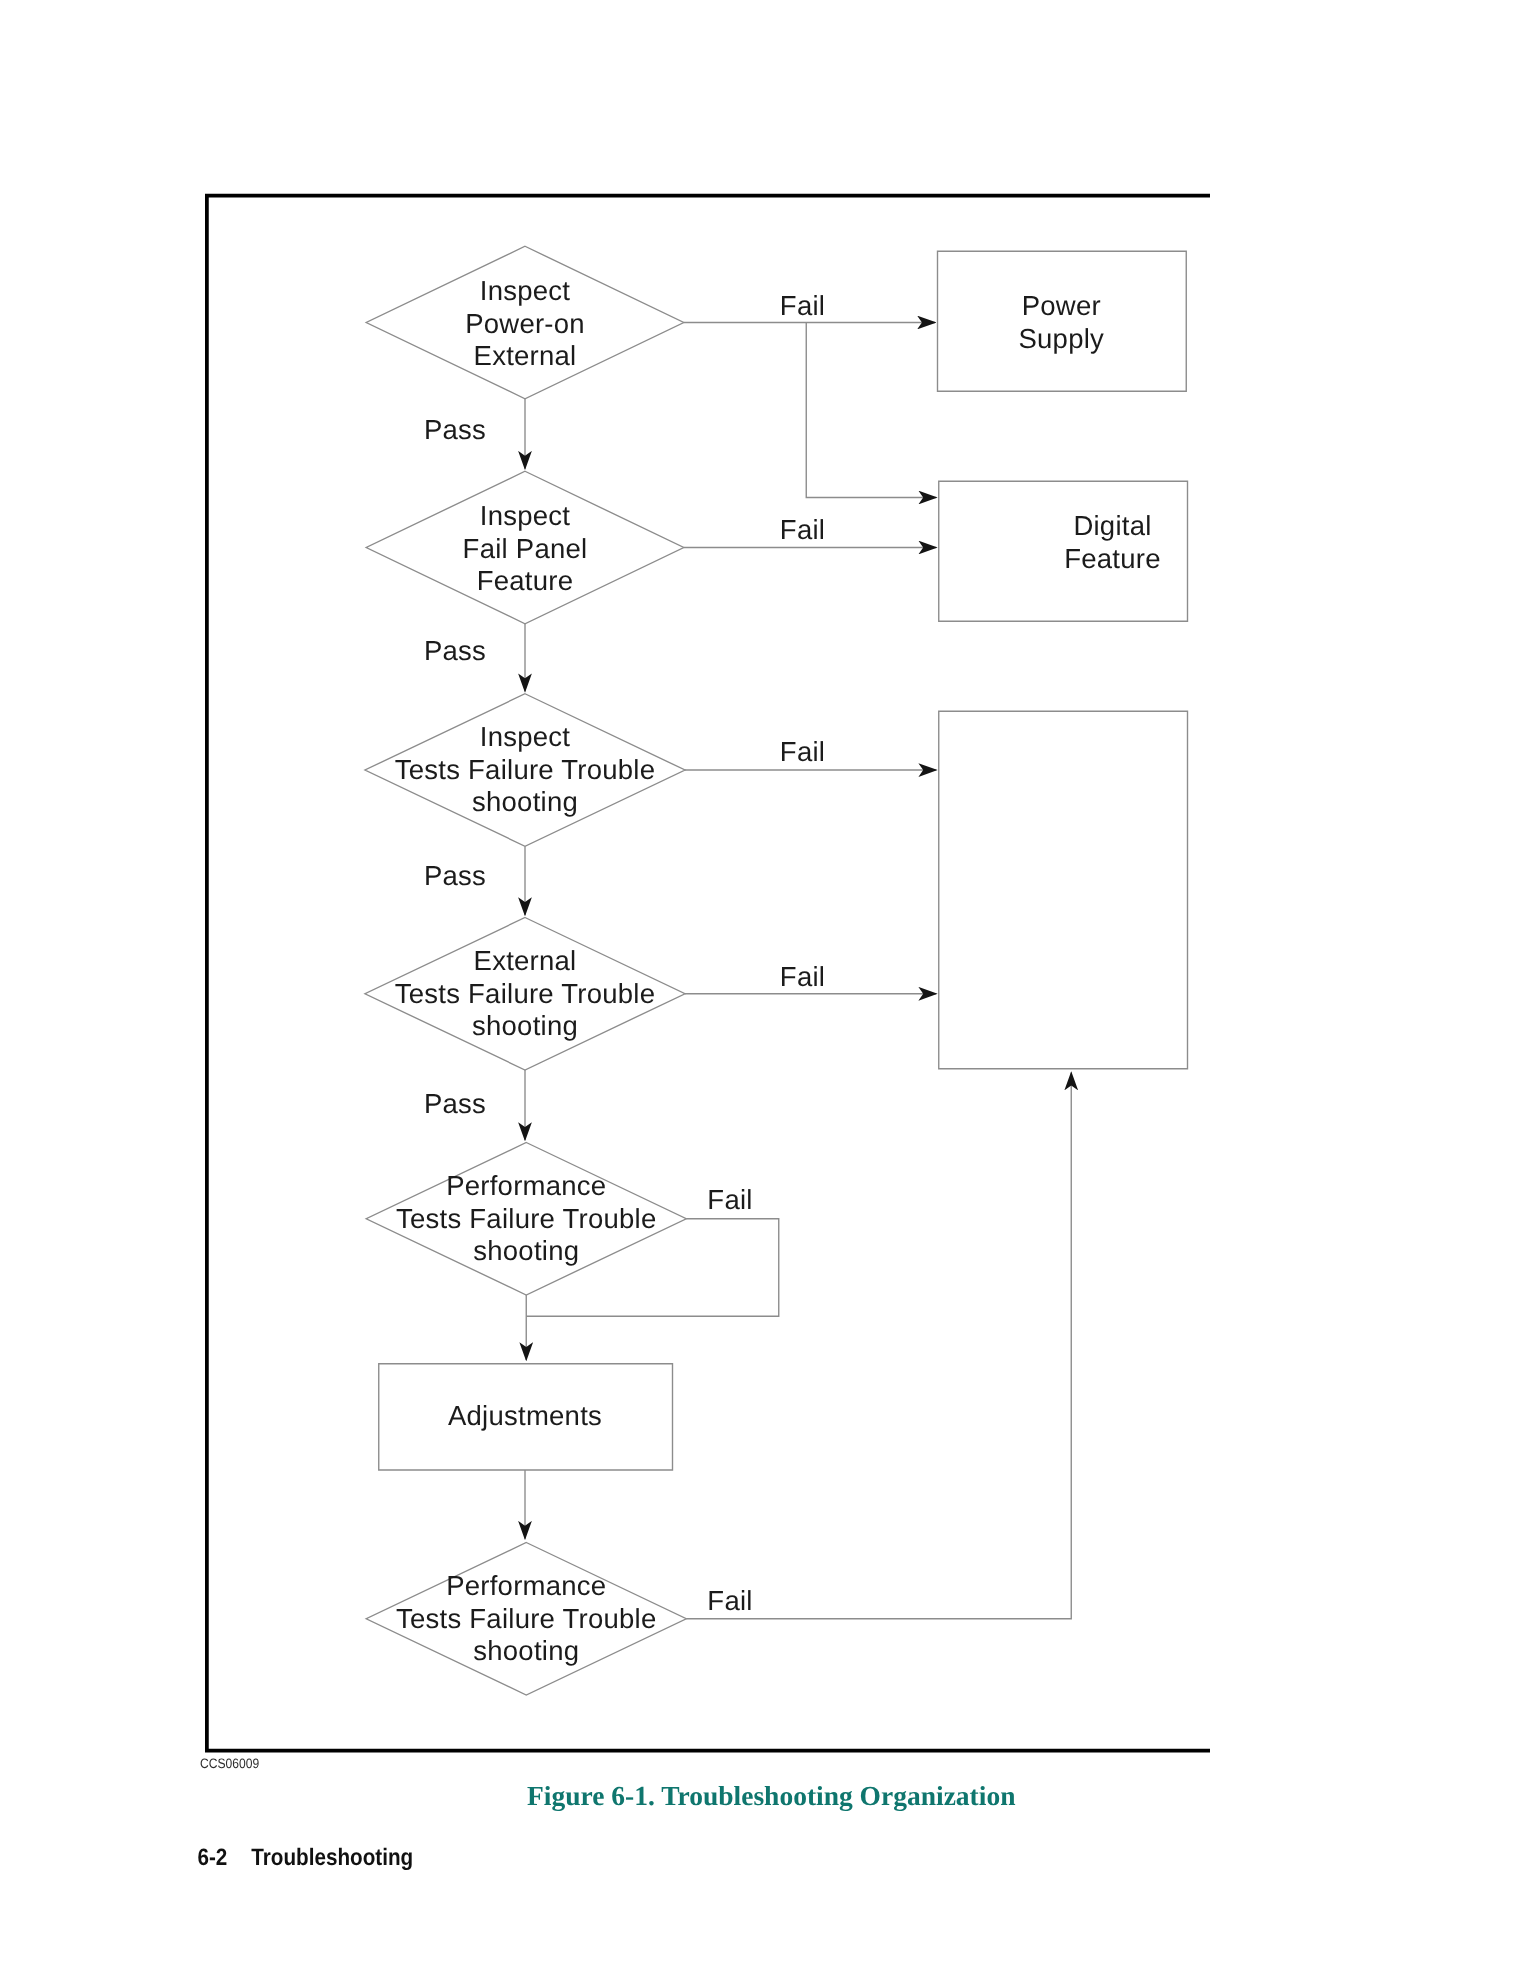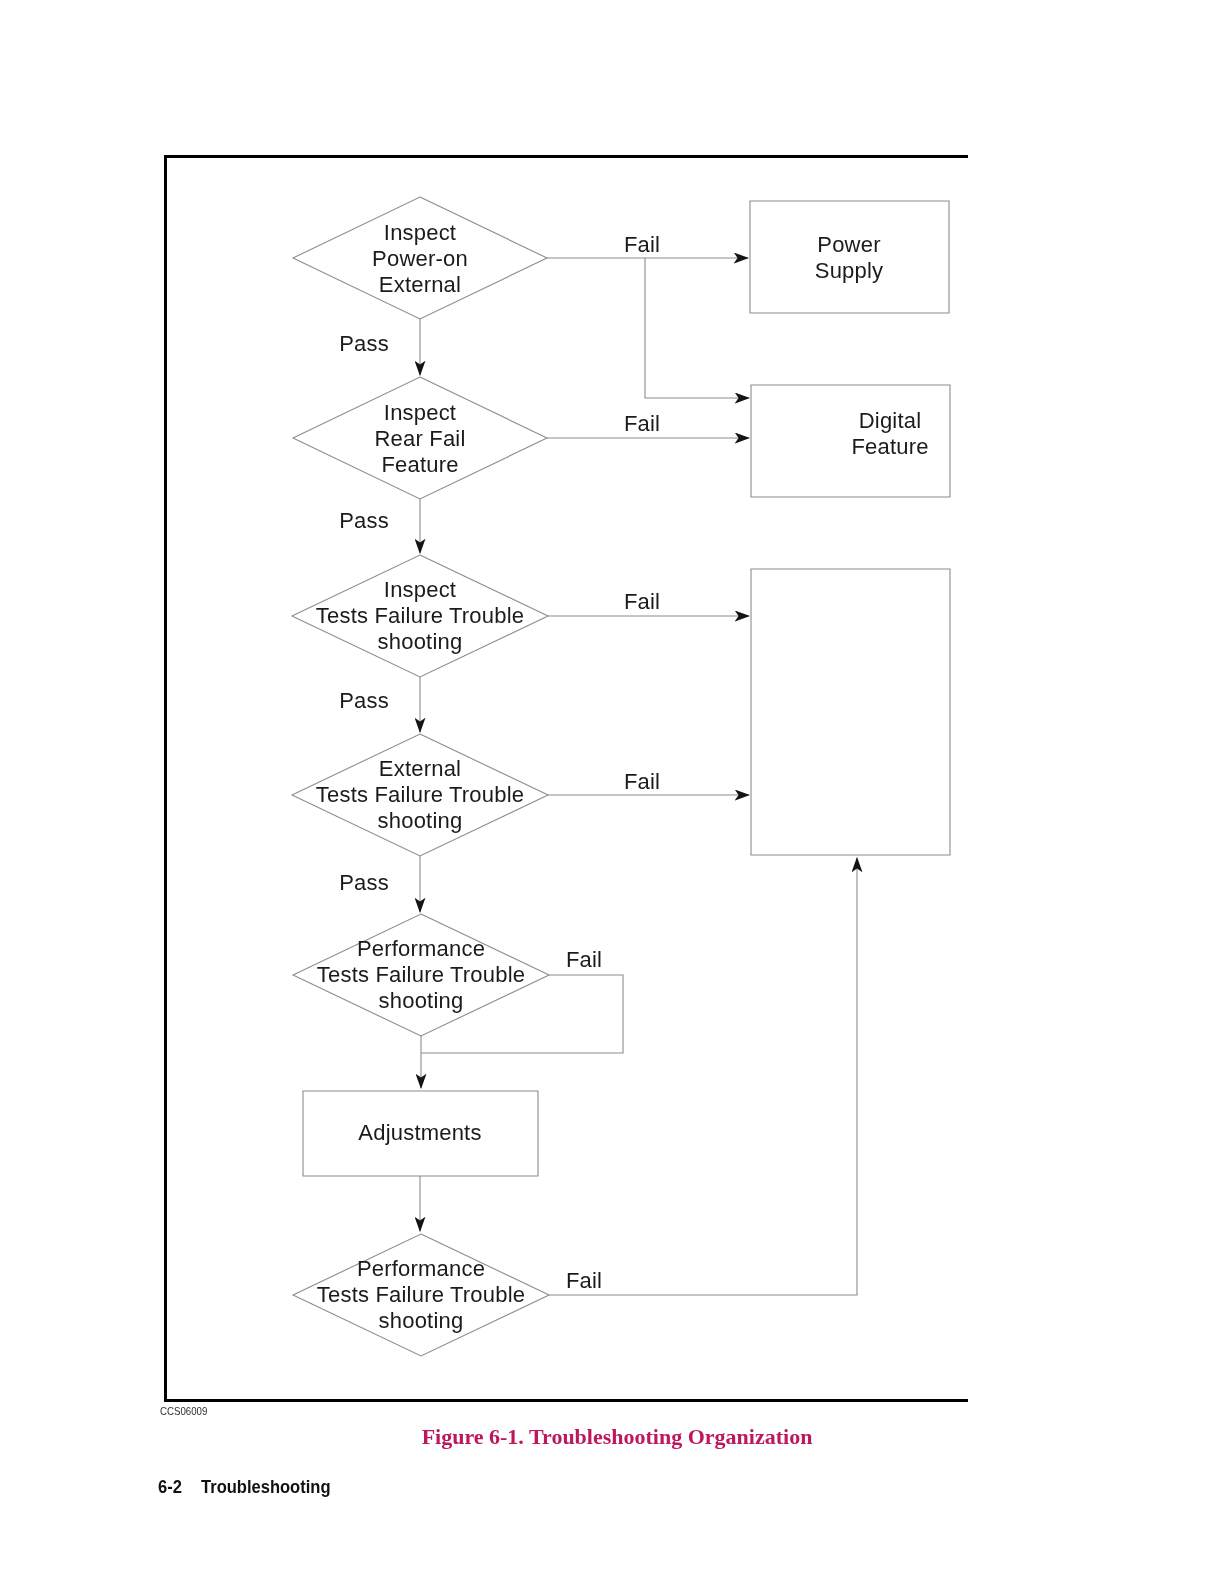--- a/index.html
+++ b/index.html
@@ -55,21 +55,21 @@
     letter-spacing:0px;
   }
   .caption {
     position:absolute;
     left:170px; top:1424px;
     width:894px;
     text-align:center;
     font-family:"Liberation Serif", serif;
     font-weight:bold;
     font-size:22px;
-    color:#be185d;
+    color:#0f766e;
   }
   .footer {
     position:absolute;
     left:158px; top:1476px;
     font-weight:bold;
     font-size:19px;
     color:#111111;
     transform:scaleX(0.87);
     transform-origin:left top;
     white-space:nowrap;
@@ -117,21 +117,21 @@
     <path class="edge" d="M549 1295 H857 V858" marker-end="url(#ah)"></path>
   </svg>
 
   <div class="label" style="left:420px; top:259px;">
     <span>Inspect</span>
     <span>Power-on</span>
     <span>External</span>
   </div>
   <div class="label" style="left:420px; top:439px;">
     <span>Inspect</span>
-    <span>Rear Fail</span>
+    <span>Fail Panel</span>
     <span>Feature</span>
   </div>
   <div class="label" style="left:420px; top:616px;">
     <span>Inspect</span>
     <span>Tests Failure Trouble</span>
     <span>shooting</span>
   </div>
   <div class="label" style="left:420px; top:795px;text-align:center;">
     <span>External</span>
     <span>Tests Failure Trouble</span>

